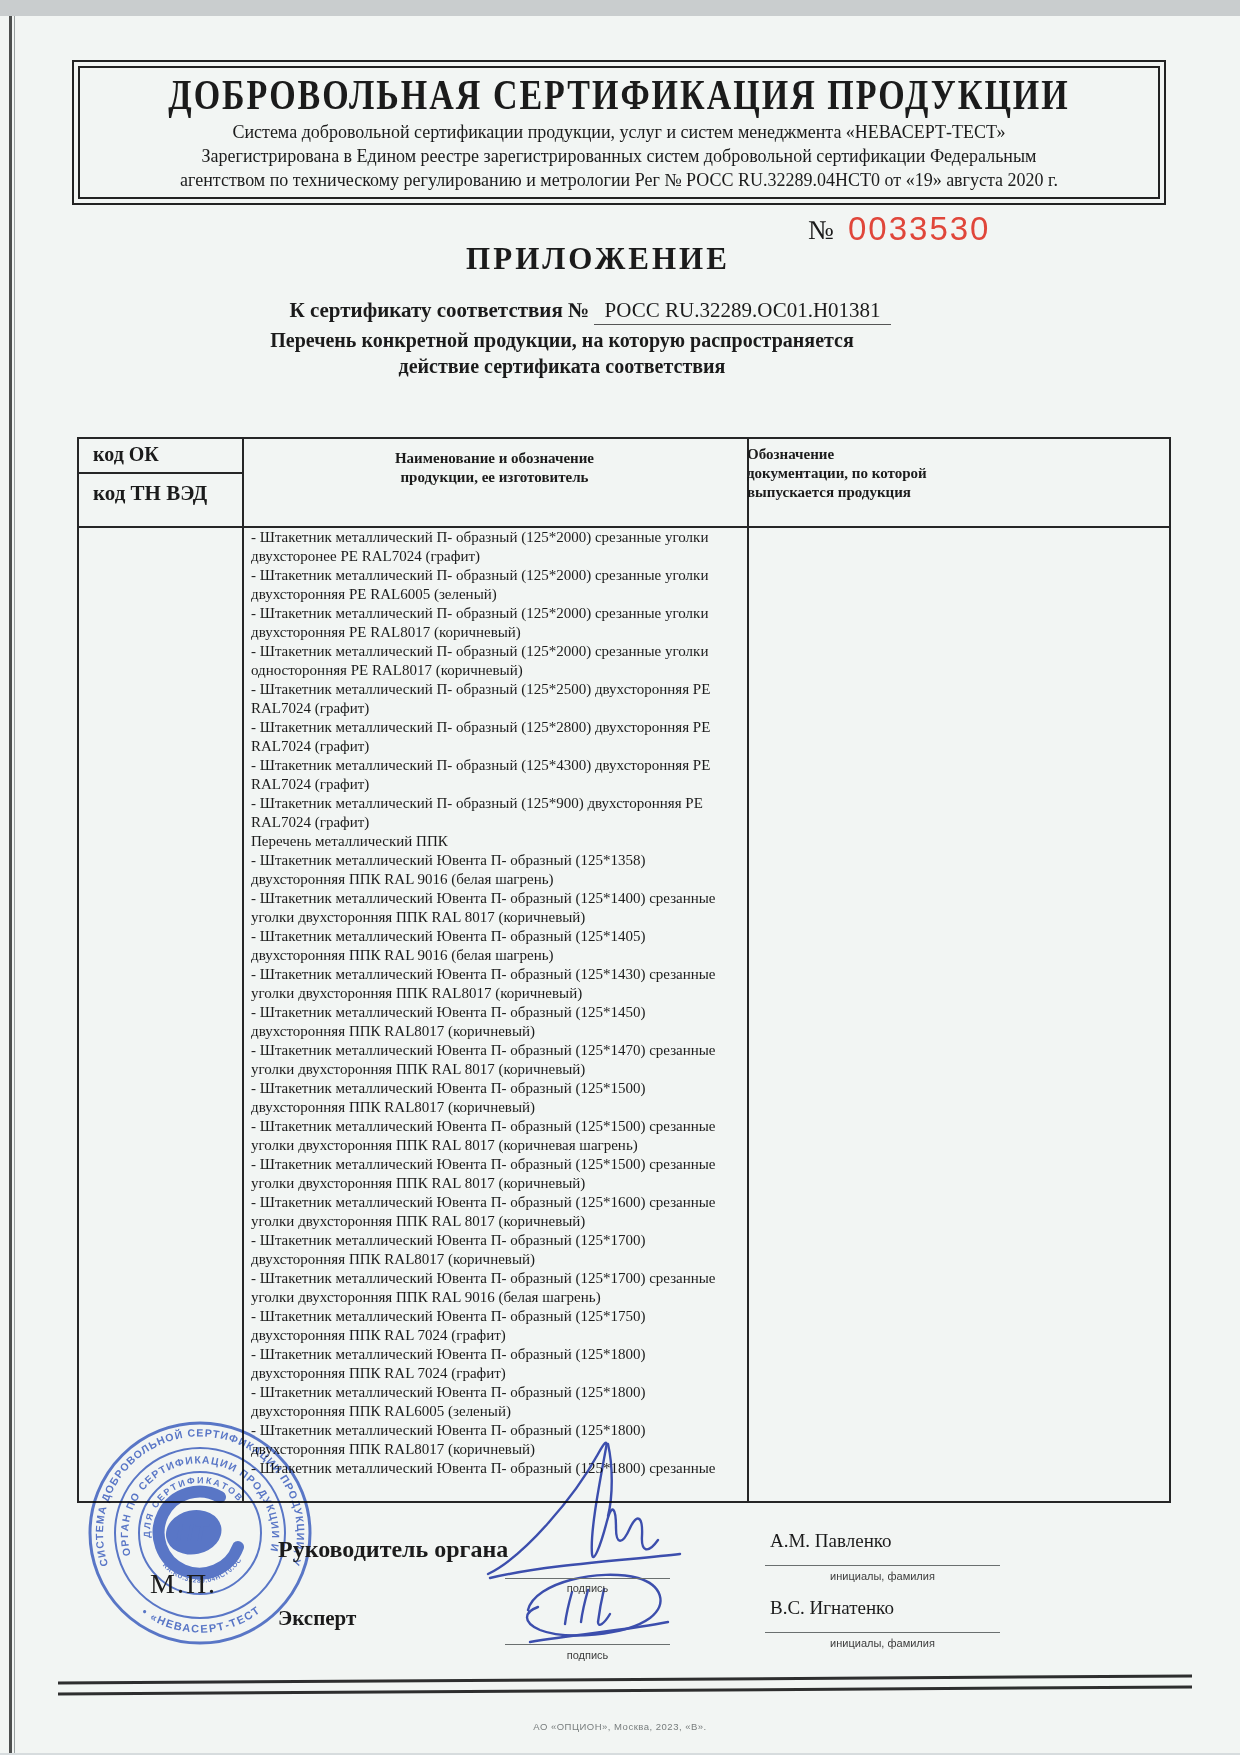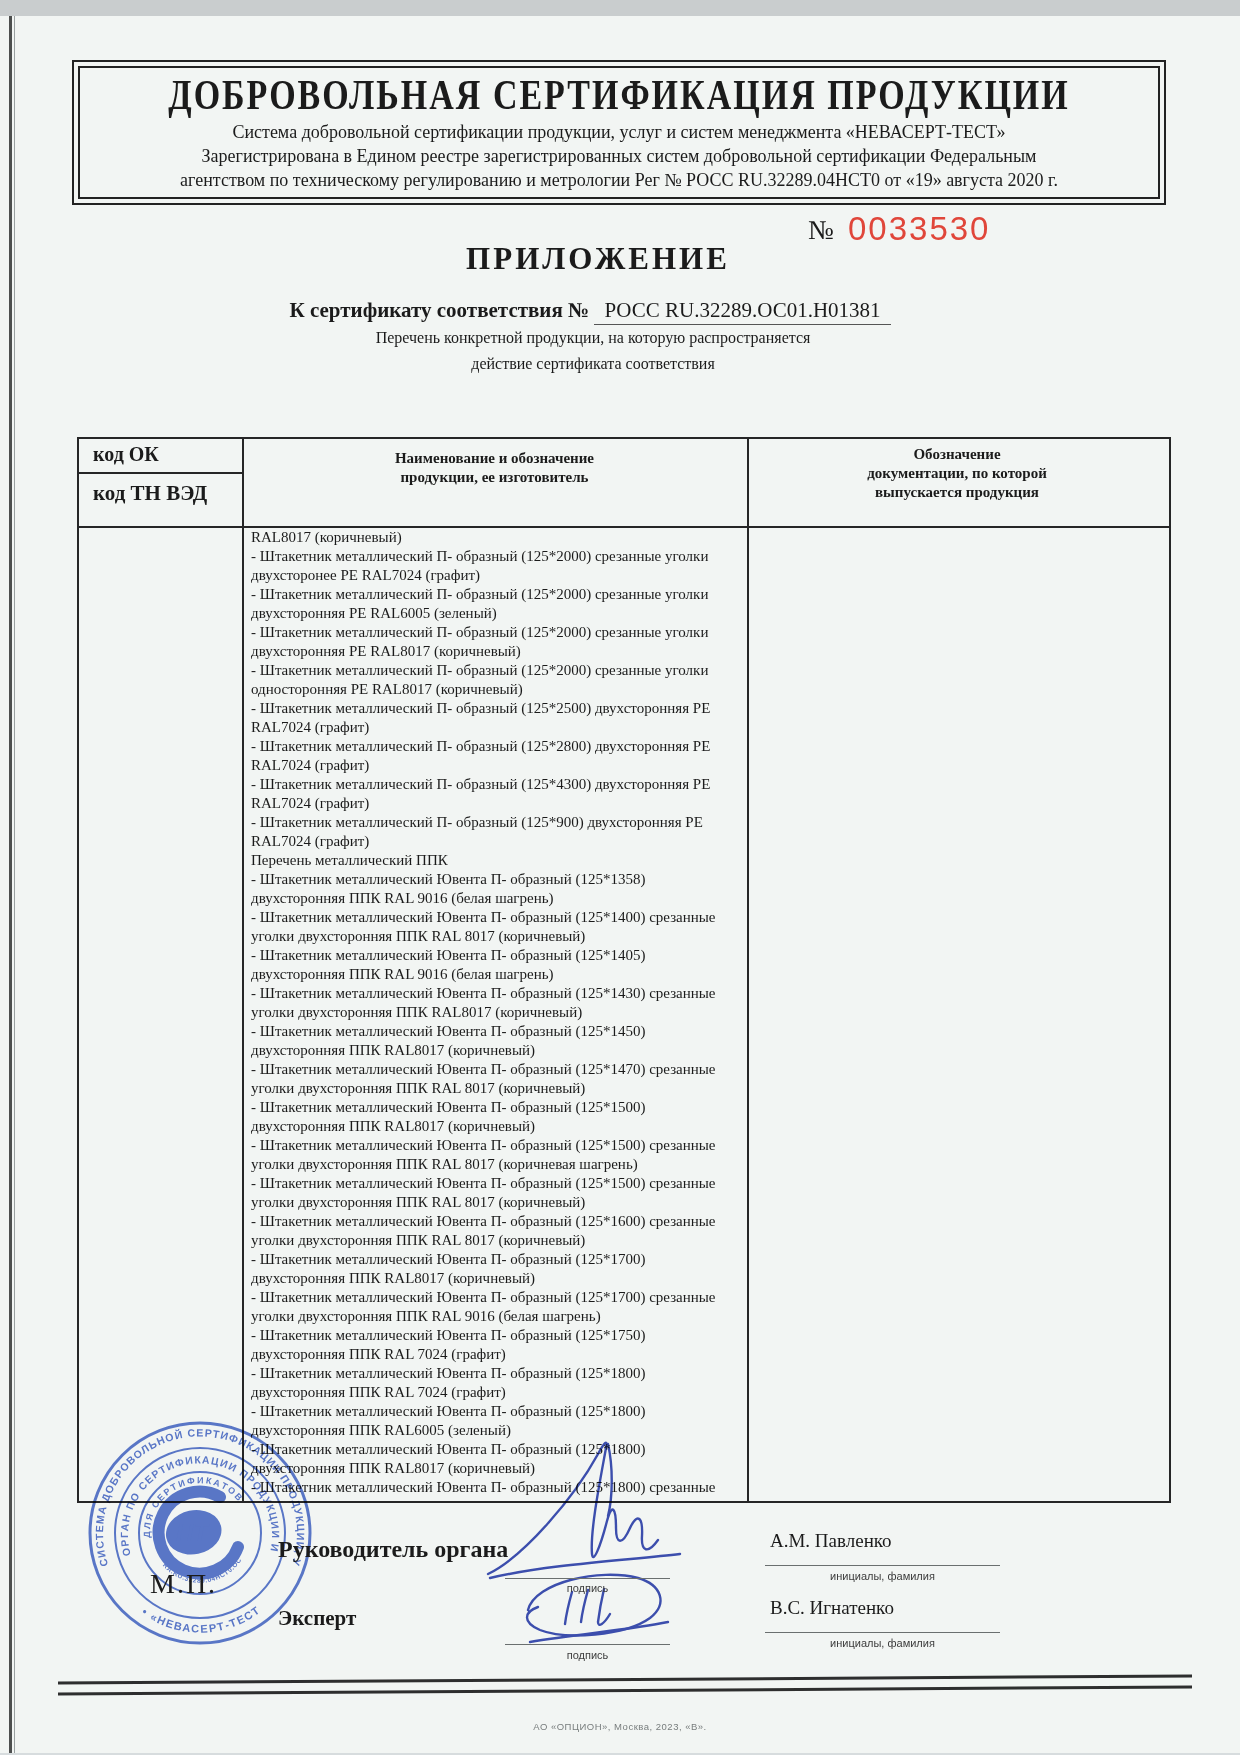--- a/index.html
+++ b/index.html
@@ -27,33 +27,33 @@
   .num-label{left:808px; top:199px; font-size:27px;}
   .num-value{
     left:848px; top:194px; font-family:Liberation Sans, sans-serif;
     font-size:33px; letter-spacing:2px; color:#e0463a;
   }
   
   .appendix{left:0; top:225px; width:1114px; text-align:center; font-size:31px; font-weight:bold; letter-spacing:3px;padding-left:41px;}
   .certline{left:0; top:282px; width:1180px; text-align:center; font-size:21px;}
   .certline .lbl{font-weight:bold;}
   .certline .num{border-bottom:1.5px solid #555; padding:0 10px 2px 10px;}
-  .subtitle{left:0; width:1124px; text-align:center; font-size:16px; font-weight:normal;padding-left:31px;}
+  .subtitle{left:0; width:1124px; text-align:center; font-size:20px; font-weight:bold;}
   .sub1{top:313px;} .sub2{top:339px;}
   
   .tbl{left:77px; top:421px; width:1090px; height:1062px; border:2px solid #262626;}
   .vline{position:absolute; top:0; bottom:0; width:2px; background:#262626;}
   .v1{left:163px;} .v2{left:668px;}
   .hl-header{position:absolute; left:0; top:87px; width:100%; height:2px; background:#262626;}
   .hl-ok{position:absolute; left:0; top:33px; width:163px; height:2px; background:#262626;}
   .th{position:absolute; font-weight:bold;}
   .th-ok{left:14px; top:4px; font-size:20px;}
   .th-tnved{left:14px; top:42px; font-size:21px;}
   .th-name{left:163px; top:10px; width:505px; text-align:center; font-size:20px; line-height:28px;}
-  .th-doc{left:668px; top:6px; width:420px; text-align:center; font-size:20px; line-height:26px;}
+  .th-doc{left:668px; top:6px; width:420px; font-size:20px; line-height:26px;}
   .prod-list{position:absolute; left:172px; top:89px; width:500px;}
   .prod-line{white-space:pre-line; font-size:15px; line-height:19px;}
   
   .stamp{left:84px; top:1401px; width:232px; height:232px; mix-blend-mode:multiply; opacity:.82;}
   .stamp text{font-family:"Liberation Sans", sans-serif; font-weight:bold; fill:#3a5ec6;}
   .mp{left:150px; top:1552px; font-size:28px; letter-spacing:2px;}
   
   .role1{left:278px; top:1520px; font-size:24px; font-weight:bold;}
   .role2{left:278px; top:1590px; font-size:21px; font-weight:bold;}
   .sigline{height:0; border-bottom:1.5px solid #6a6f6f;}
@@ -113,21 +113,20 @@
     <div class="hl-header"></div>
     <div class="hl-ok"></div>
     <div class="th th-ok">код ОК</div>
     <div class="th th-tnved">код ТН ВЭД</div>
     <div class="th th-name prod-line">Наименование и обозначение
 продукции, ее изготовитель</div>
     <div class="th th-doc prod-line">Обозначение
 документации, по которой
 выпускается продукция</div>
     <div class="prod-list">
-        <div class="prod-line">RAL8017 (коричневый)</div>
         <div class="prod-line">- Штакетник металлический П- образный (125*2000) срезанные уголки
 двухсторонее РЕ RAL7024 (графит)</div>
         <div class="prod-line">- Штакетник металлический П- образный (125*2000) срезанные уголки
 двухсторонняя РЕ RAL6005 (зеленый)</div>
         <div class="prod-line">- Штакетник металлический П- образный (125*2000) срезанные уголки
 двухсторонняя РЕ RAL8017 (коричневый)</div>
         <div class="prod-line">- Штакетник металлический П- образный (125*2000) срезанные уголки
 односторонняя РЕ RAL8017 (коричневый)</div>
         <div class="prod-line">- Штакетник металлический П- образный (125*2500) двухсторонняя РЕ
 RAL7024 (графит)</div>

